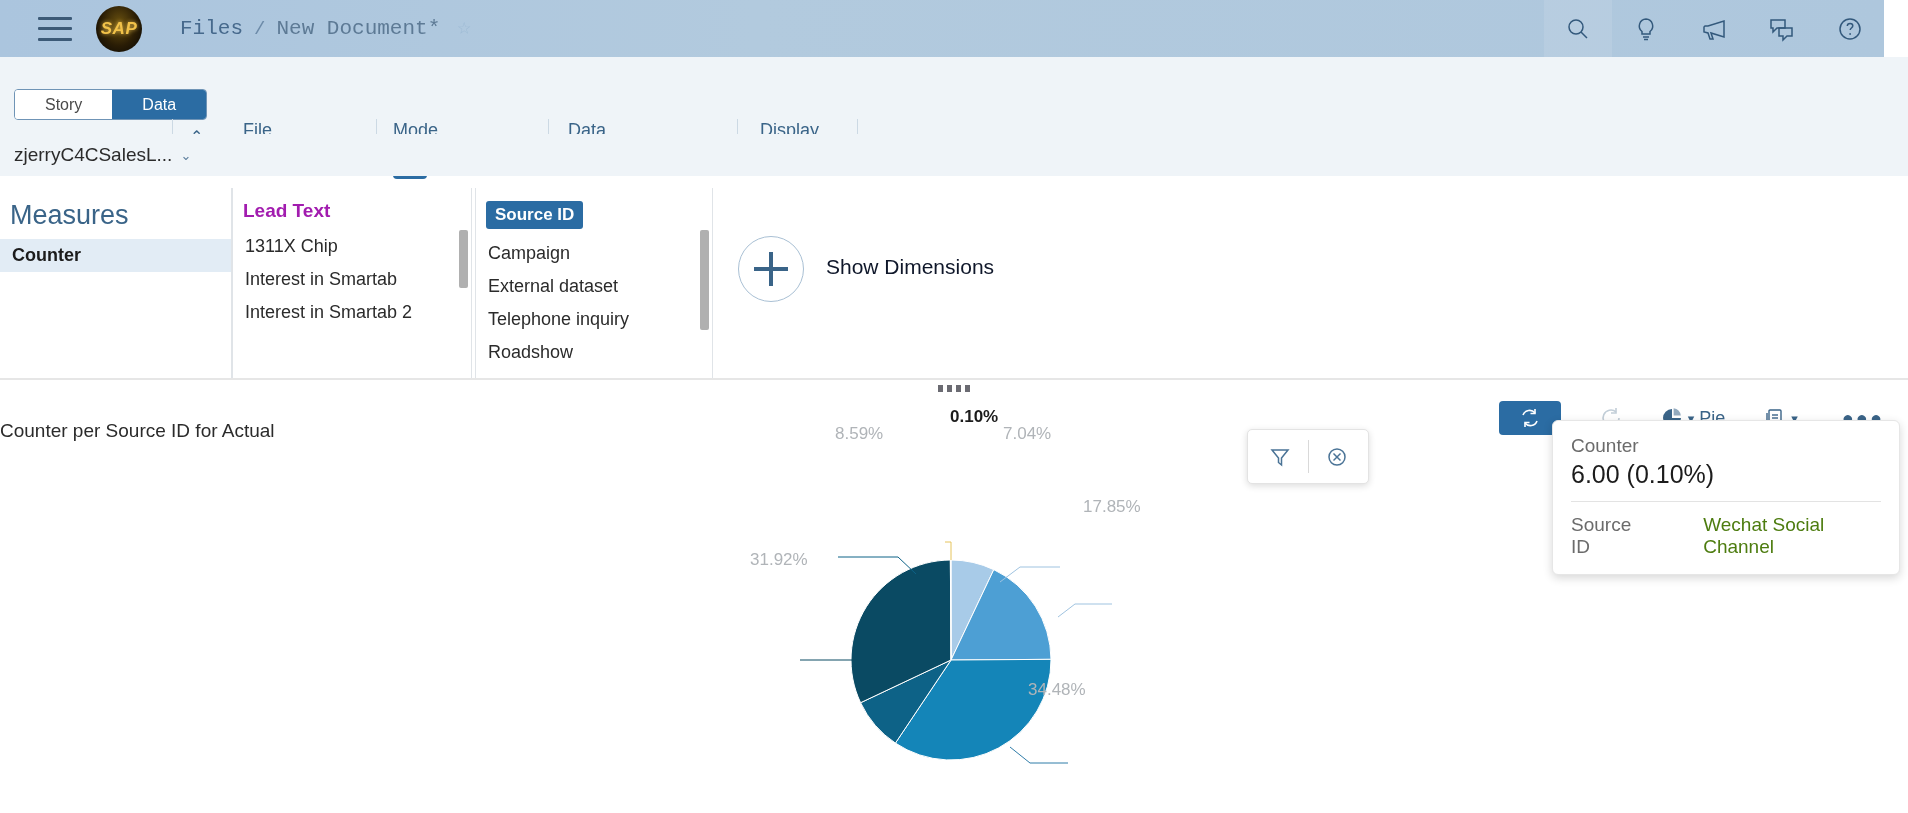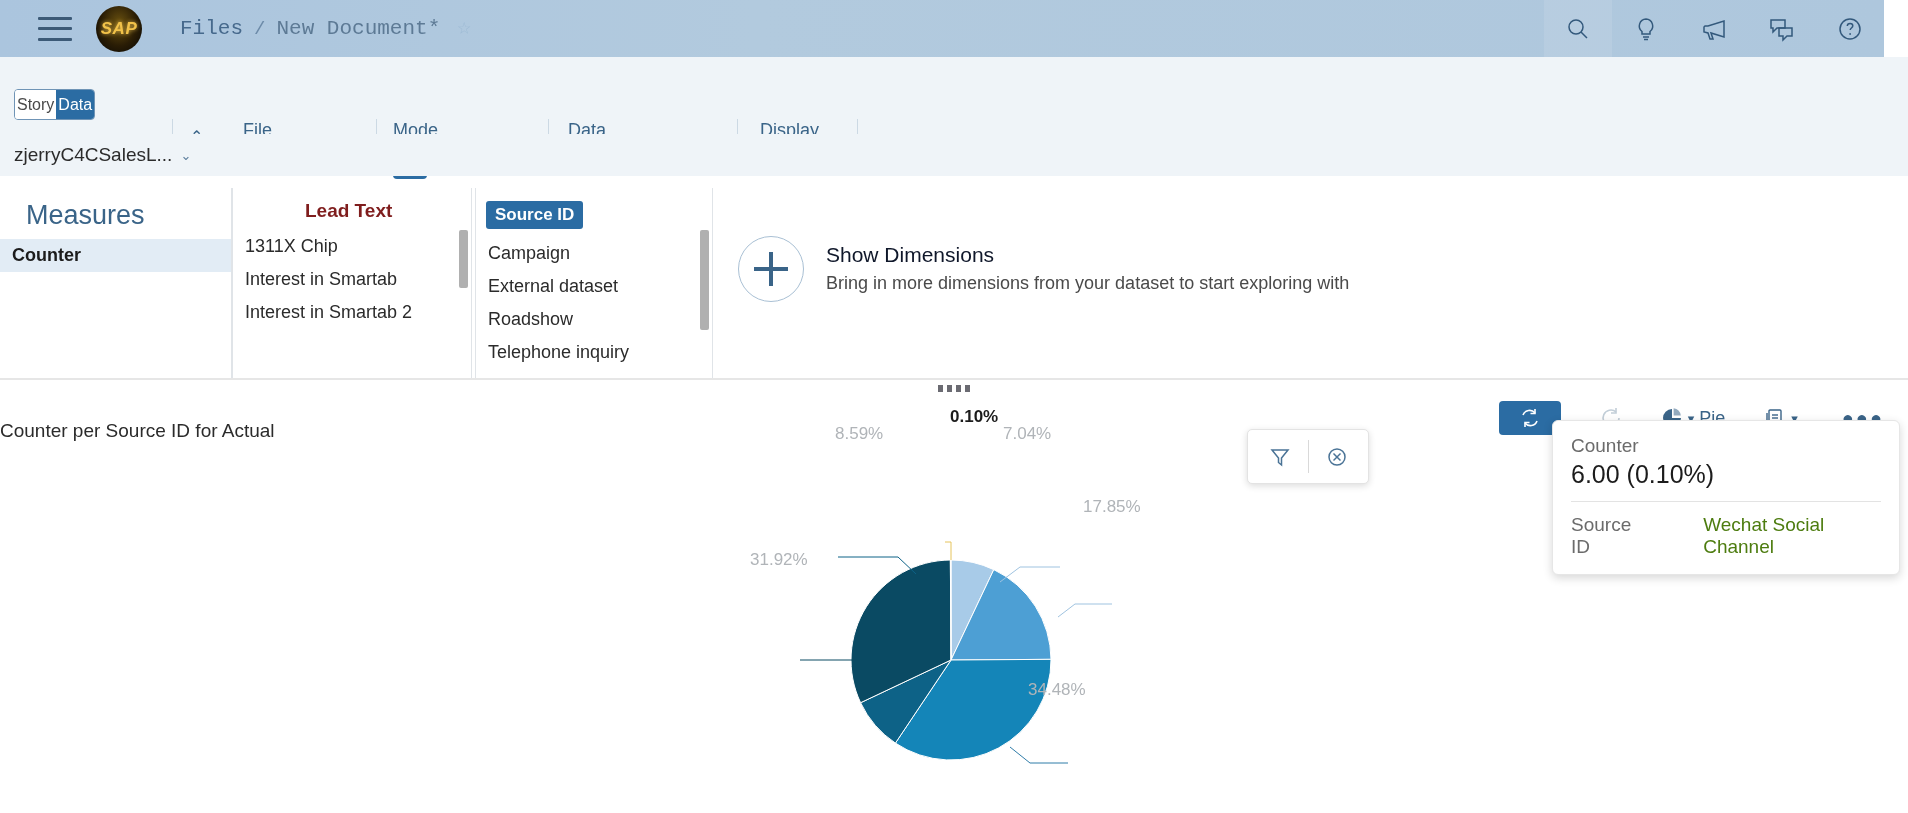--- a/index.html
+++ b/index.html
@@ -52,21 +52,21 @@
   .toolbar {
     position: absolute; top: 57px; left: 0; width: 1908px; height: 77px;
     background: #eff4f8;
   }
   .storydata {
     position: absolute; left: 14px; top: 32px;
     display: flex; border-radius: 4px; overflow: hidden;
     border: 1px solid #6f94b6; height: 31px;
   }
   .sd-btn {
-    padding: 0 2px; display: flex; align-items: center; font-size: 16px;
+    padding: 0 30px; display: flex; align-items: center; font-size: 16px;
     cursor: pointer; background: #fff; color: #4a4a4a;
   }
   .sd-btn.active { background: #2b6ca3; color: #fff; font-weight: 500; }
   .tb-divider {
     position: absolute; top: 62px; width: 1px; height: 50px; background: #ccd9e4;
   }
   .tb-group { position: absolute; top: 62px; }
   .tb-title {
     font-size: 18px; color: #3a6488; margin-bottom: 4px; line-height: 22px;
   }
@@ -104,29 +104,29 @@
   }
   .dim-card {
     position: absolute; top: 0; background: #fff;
     border: 1px solid #e0e4e8; border-top: none; border-bottom: none;
     height: 190px; overflow: hidden;
   }
   .dim-card.measures { left: 0; width: 232px; border-left: none; }
   .dim-card.lead { left: 232px; width: 240px; }
   .dim-card.source { left: 475px; width: 238px; }
   .dim-head {
-    padding: 12px 10px 8px 26px; font-size: 22px; font-weight: 400; color: #3a6488;
+    padding: 12px 10px 8px 10px; font-size: 22px; font-weight: 400; color: #3a6488;
   }
   .dim-head.big { font-size: 27px; }
   .dim-head.chip { padding: 12px 10px 8px 10px; }
   .chip-tag {
     display: inline-block; background: #2b6ca3; color: #fff; font-weight: bold;
     font-size: 17px; padding: 4px 9px; border-radius: 3px; cursor: pointer;
   }
-  .dim-head.bold-lbl { font-weight: bold; font-size: 19px; color: #7f1d1d; margin-left: 46px; }
+  .dim-head.bold-lbl { font-weight: bold; font-size: 19px; color: #a21caf; }
   .dim-item {
     padding: 3px 12px; font-size: 18px; color: #2b2b2b; line-height: 27px;
     white-space: nowrap; overflow: hidden; cursor: pointer;
   }
   .dim-item.sel { background: #e2ecf5; font-weight: bold; color: #1c1c1c; }
   .vscroll {
     position: absolute; right: 3px; width: 9px; background: #b0b0b0; border-radius: 2px;
   }
 
   .show-dims {
@@ -389,31 +389,30 @@
     <div class="dim-item">Interest in Smartab 2</div>
     <div class="vscroll" style="top:42px;height:58px;"></div>
   </div>
 
   <div class="dim-card source">
     <div class="dim-head chip">
       <span class="chip-tag">Source ID</span>
     </div>
     <div class="dim-item">Campaign</div>
     <div class="dim-item">External dataset</div>
+    <div class="dim-item">Telephone inquiry</div>
     <div class="dim-item">Roadshow</div>
-    <div class="dim-item">Telephone inquiry</div>
     <div class="dim-item">Trade fair</div>
     <div class="vscroll" style="top:42px;height:100px;"></div>
   </div>
 
   <div class="show-dims">
     <div class="plus-circle"></div>
     <div>
       <div class="sd-title">Show Dimensions</div>
-      <div class="sd-sub">Bring in more dimensions from your dataset to start exploring with</div>
     </div>
   </div>
 </div>
 
 <div class="splitter">
   <div class="grip">
       <i></i>
       <i></i>
       <i></i>
       <i></i>

